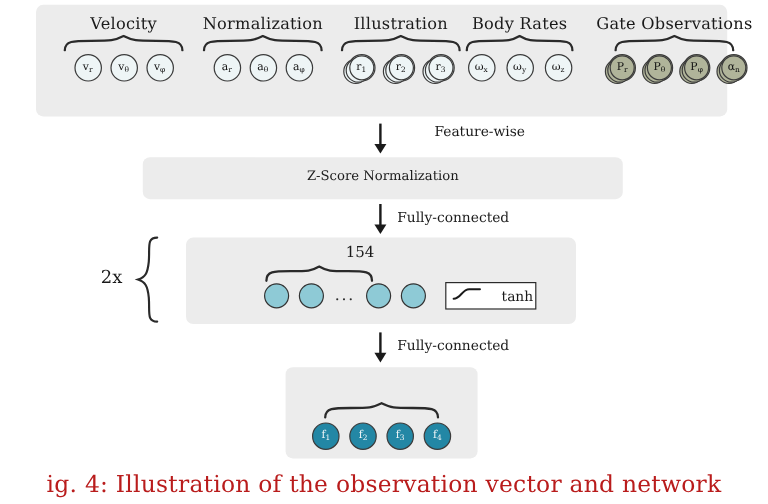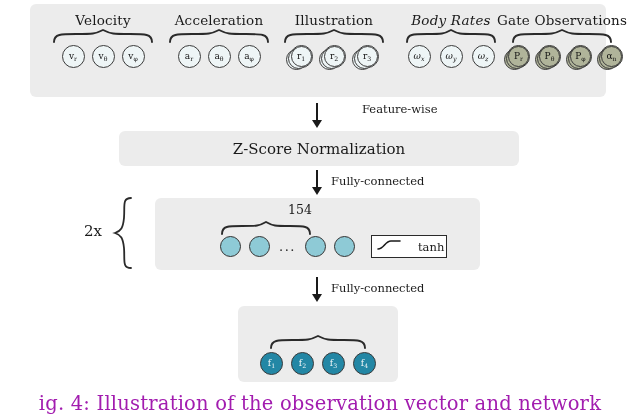--- a/index.html
+++ b/index.html
@@ -121,21 +121,21 @@
     position: absolute;
     font-size: 11.5px;
     white-space: nowrap;
   }
 
   
   .box-title {
     position: absolute;
     left: 0; right: 0;
     text-align: center;
-    font-size: 15px;
+    font-size: 11px;
     white-space: nowrap;
   }
 
   .hidden-units {
     position: absolute;
     display: flex;
     align-items: center;
     gap: 8px;
   }
   .hidden-units .dots {
@@ -174,21 +174,21 @@
   }
 
   .caption {
     position: absolute;
     left: 0;
     width: 640px;
     text-align: center;
     font-size: 19.5px;
     letter-spacing: .2px;
     white-space: nowrap;
-    color: #a21caf;
+    color: #b91c1c;
   }
 </style>
 </head>
 <body>
 
 <div id="figure">
 
   <div class="panel" style="left:30px; top:4px; width:576px; height:93px;">
 
     <div class="group" style="left:14px; width:118px;">
@@ -205,21 +205,21 @@
         <div class="node pale">
             <span class="lbl">v<sub>θ</sub></span>
           </div>
         <div class="node pale">
             <span class="lbl">v<sub>φ</sub></span>
           </div>
       </div>
     </div>
 
     <div class="group" style="left:130px; width:118px;">
-      <div class="group-title">Acceleration</div>
+      <div class="group-title">Normalization</div>
       <div class="brace-wrap">
         <svg width="104" height="14" viewBox="0 0 104 14">
             <path d="M3 13 C3 5, 10 5, 25 5 C42 5, 44 5, 52 1 C60 5, 62 5, 79 5 C94 5, 101 5, 101 13" fill="none" stroke="#2a2a2a" stroke-width="1.9" stroke-linecap="round"></path>
           </svg>
       </div>
       <div class="nodes">
         <div class="node pale">
             <span class="lbl">a<sub>r</sub></span>
           </div>
         <div class="node pale">
@@ -247,21 +247,21 @@
             <span class="lbl-bg"></span>
             <span class="lbl">r<sub>2</sub></span>
           </div>
         <div class="node pale stacked">
             <span class="lbl-bg"></span>
             <span class="lbl">r<sub>3</sub></span>
           </div>
       </div>
     </div>
 
-    <div class="group" style="left:362px; width:118px;font-style:italic;">
+    <div class="group" style="left:344px; width:118px;">
       <div class="group-title">Body Rates</div>
       <div class="brace-wrap">
         <svg width="94" height="14" viewBox="0 0 94 14">
             <path d="M3 13 C3 5, 9 5, 23 5 C38 5, 40 5, 47 1 C54 5, 56 5, 71 5 C85 5, 91 5, 91 13" fill="none" stroke="#2a2a2a" stroke-width="1.9" stroke-linecap="round"></path>
           </svg>
       </div>
       <div class="nodes" style="gap:9px;">
         <div class="node pale">
             <span class="lbl">ω<sub>x</sub></span>
           </div>

